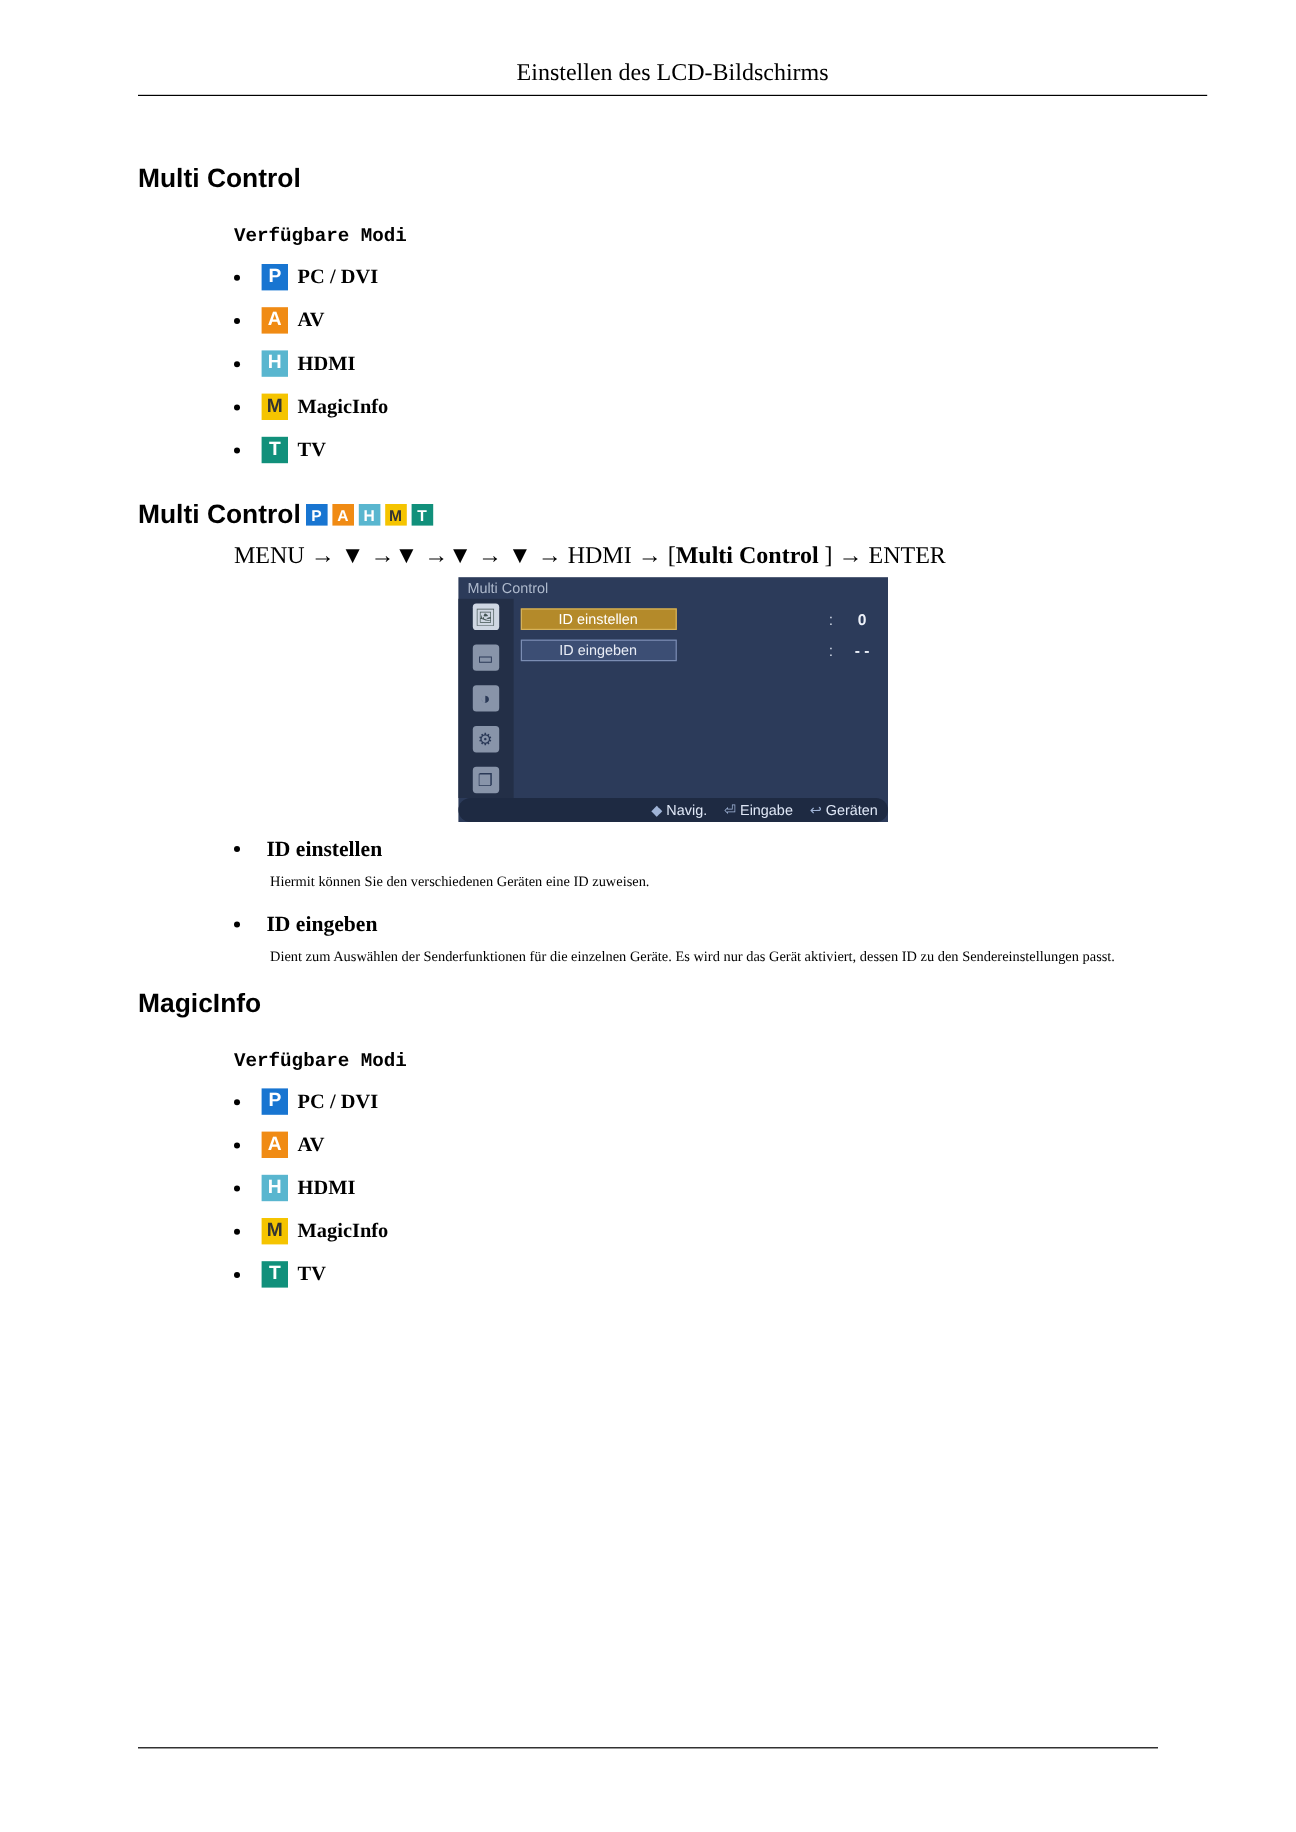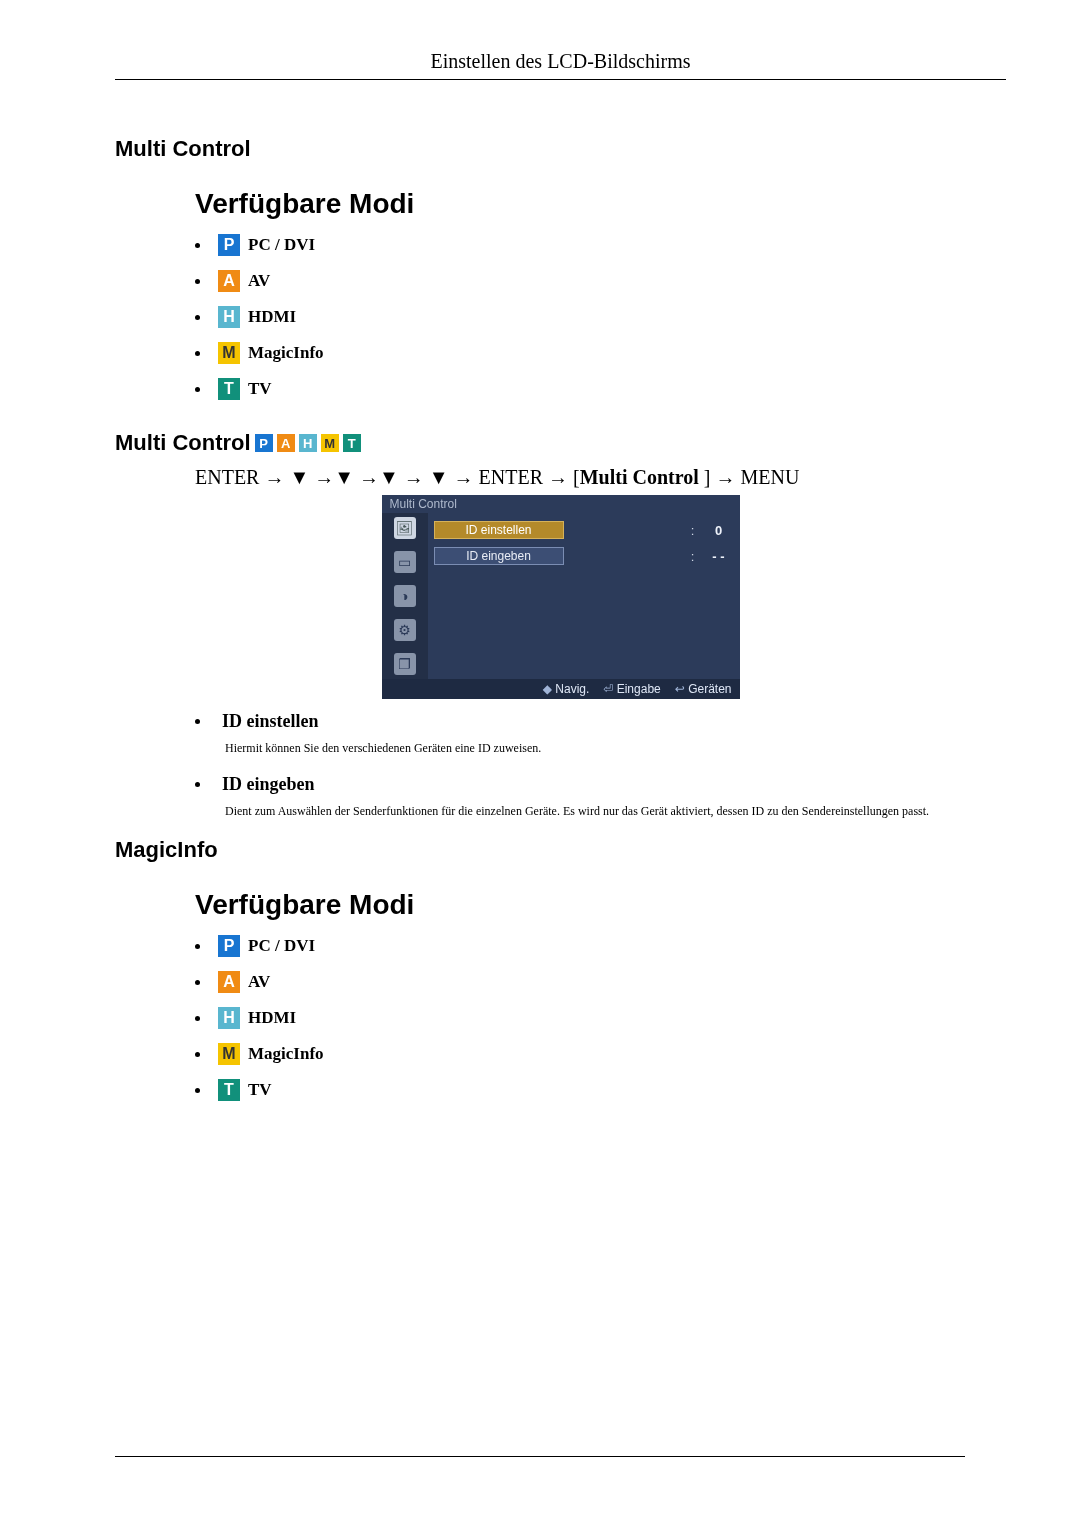--- a/index.html
+++ b/index.html
@@ -42,23 +42,23 @@
   .h1b {
     font-family: Arial, Helvetica, sans-serif;
     font-weight: bold;
     font-size: 22px;
     margin: 30px 0 10px 0;
     display: flex;
     align-items: center;
     gap: 4px;
   }
   .h2 {
-    font-family: Liberation Sans, sans-serif;
-    font-weight: bold;
-    font-size: 28px;
+    font-family: Liberation Mono, monospace;
+    font-weight: bold;
+    font-size: 16px;
     margin: 26px 0 14px 80px;
   }
   .mode-list {
     list-style: none;
     margin: 0 0 0 80px;
     padding: 0;
   }
   .mode-list li {
     display: flex;
     align-items: center;
@@ -128,21 +128,21 @@
   .osd-btn {
     background:#3c4e74; border:1px solid #7b8db3; color:#e8ecf5;
     padding: 1px 6px; font-size:12px; width:130px; box-sizing:border-box;
     text-align:center;
   }
   .osd-btn.sel { background:#b48a2a; border-color:#d6b25a; color:#fff; }
   .osd-colon { width:10px; text-align:center; color:#cfd7e6; }
   .osd-val { color:#eef2fa; font-weight:bold; width:30px; text-align:center; }
   .osd-foot {
     background:#1e2a42; padding:3px 8px; font-size:12px; color:#9fb3d6;
-    display:flex; justify-content:flex-end; gap:14px;
+    display:flex; justify-content:flex-end; gap:14px;border-radius:10px;
   }
   .osd-foot span b { color:#dfe7f6; font-weight:normal; }
   .dirline { font-size:20px; margin: 24px 0 6px 80px; }
   .sub-list { list-style:none; margin:0 0 0 80px; padding:0; }
   .sub-list li { margin: 12px 0; }
   .sub-list .hd { display:flex; align-items:center; gap:12px; }
   .sub-list .lbl { font-weight:bold; font-size:18px; }
   .sub-text { font-size:12px; margin:8px 0 18px 30px; line-height:1.35; }
 </style>
 </head>
@@ -188,21 +188,21 @@
       <span>Multi Control</span>
       <span class="icon-sm c-P">P</span>
       <span class="icon-sm c-A">A</span>
       <span class="icon-sm c-H">H</span>
       <span class="icon-sm c-M">M</span>
       <span class="icon-sm c-T">T</span>
     </div>
 
 
     <div class="nav-path">
-      <span>ENTER → ▼ →▼ →▼ → ▼ → ENTER → [</span><span class="b">Multi Control </span><span>] → MENU</span>
+      <span>MENU → ▼ →▼ →▼ → ▼ → HDMI → [</span><span class="b">Multi Control </span><span>] → ENTER</span>
     </div>
 
     <div class="osd-wrap">
       <div class="osd">
         <div class="osd-title">Multi Control</div>
         <div class="osd-body">
           <div class="osd-side">
             <div class="osd-ico">🖼</div>
             <div class="osd-ico dim">▭</div>
             <div class="osd-ico dim">◑</div>

